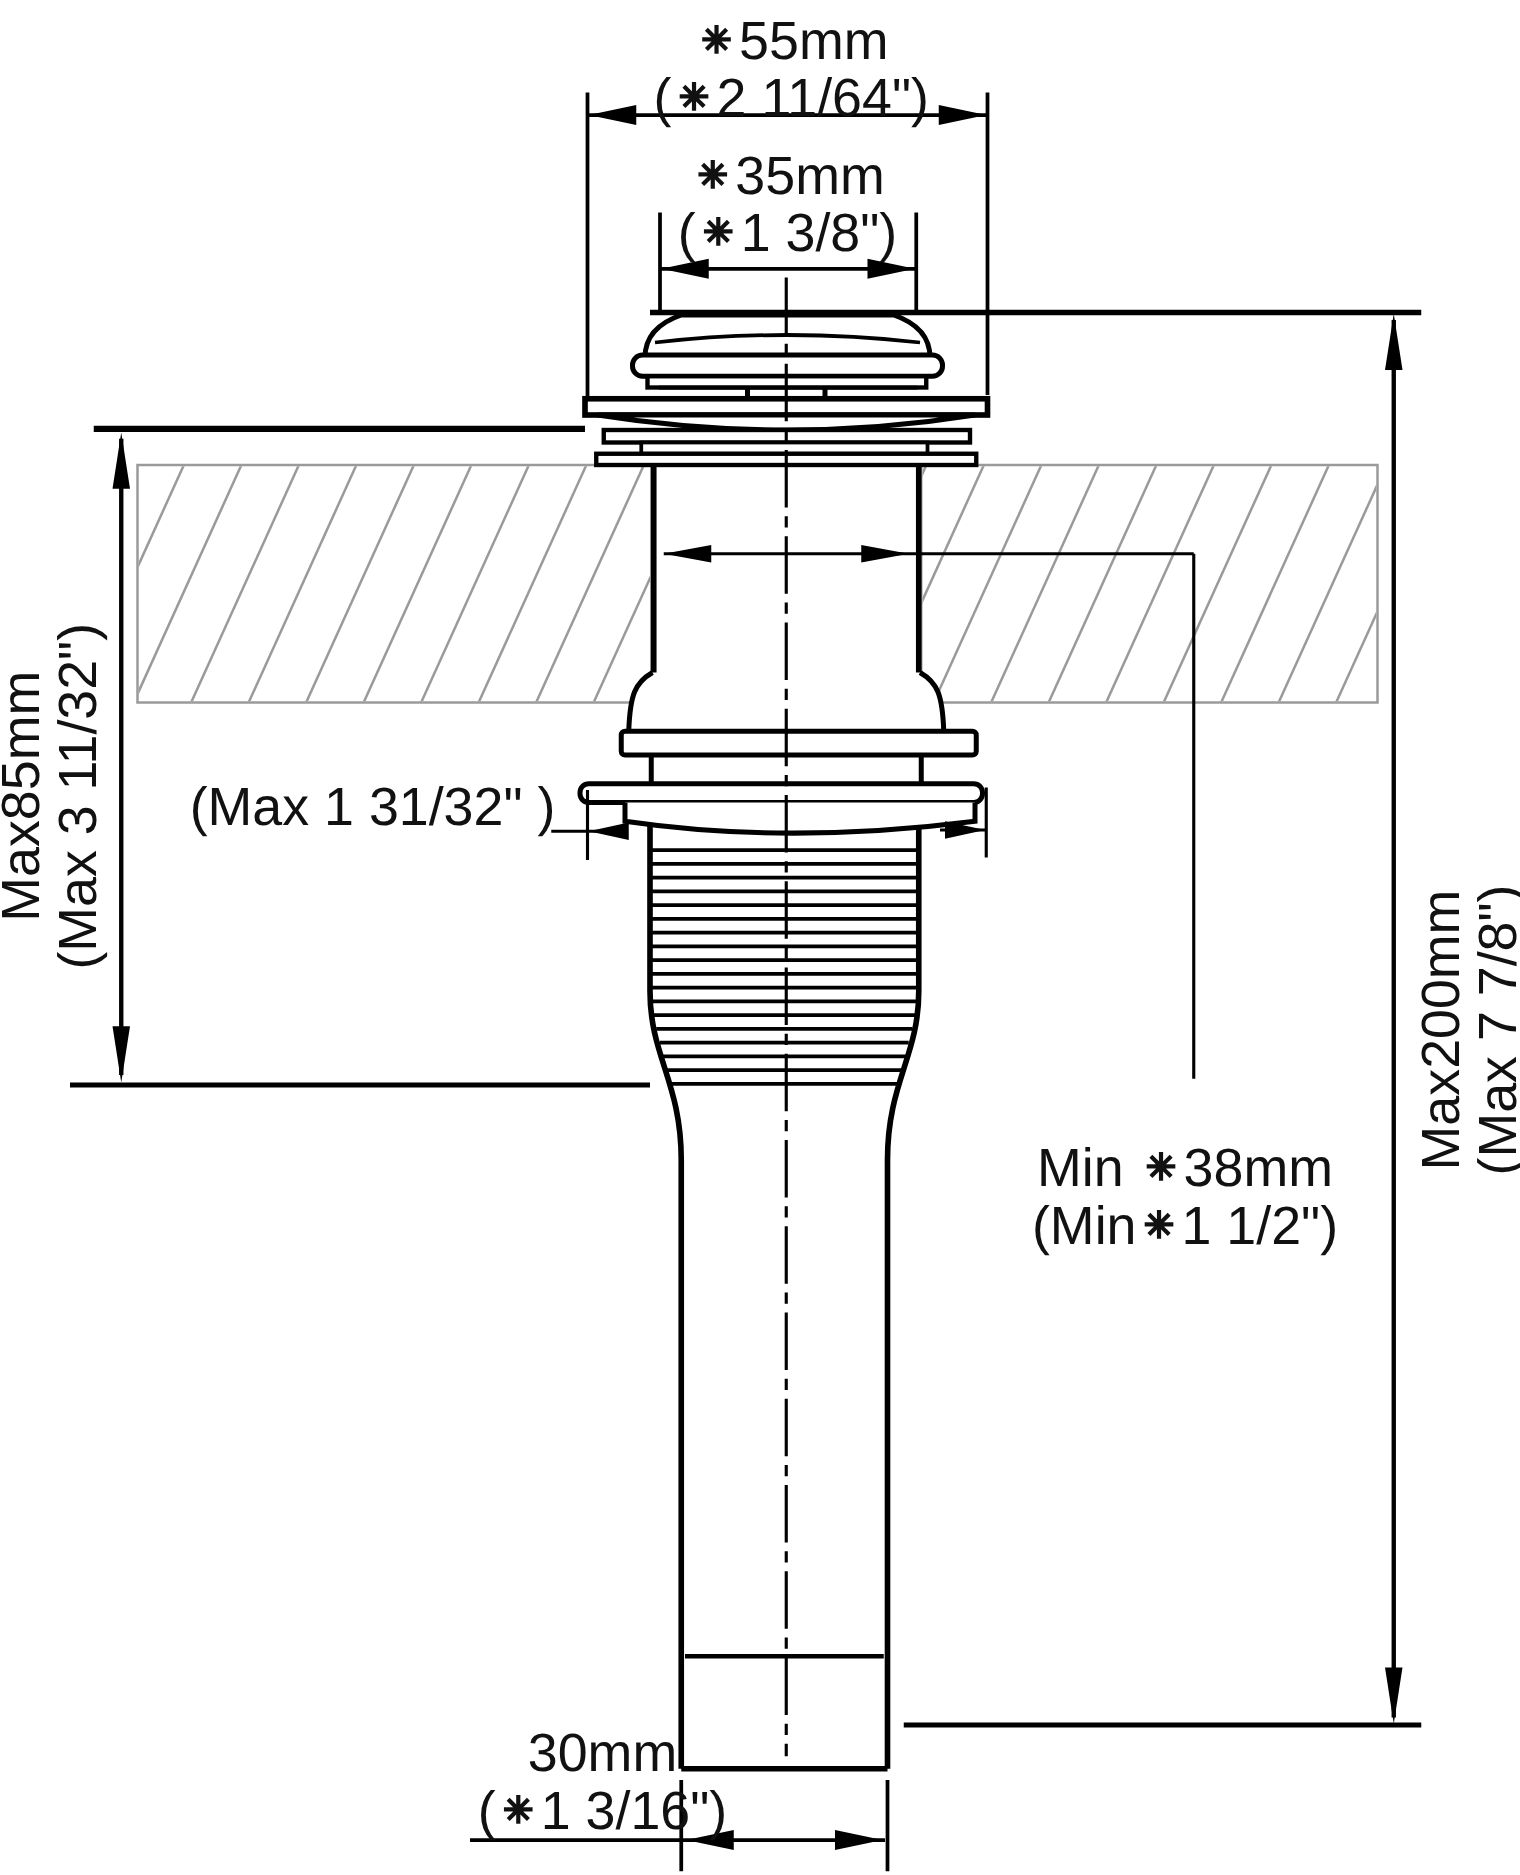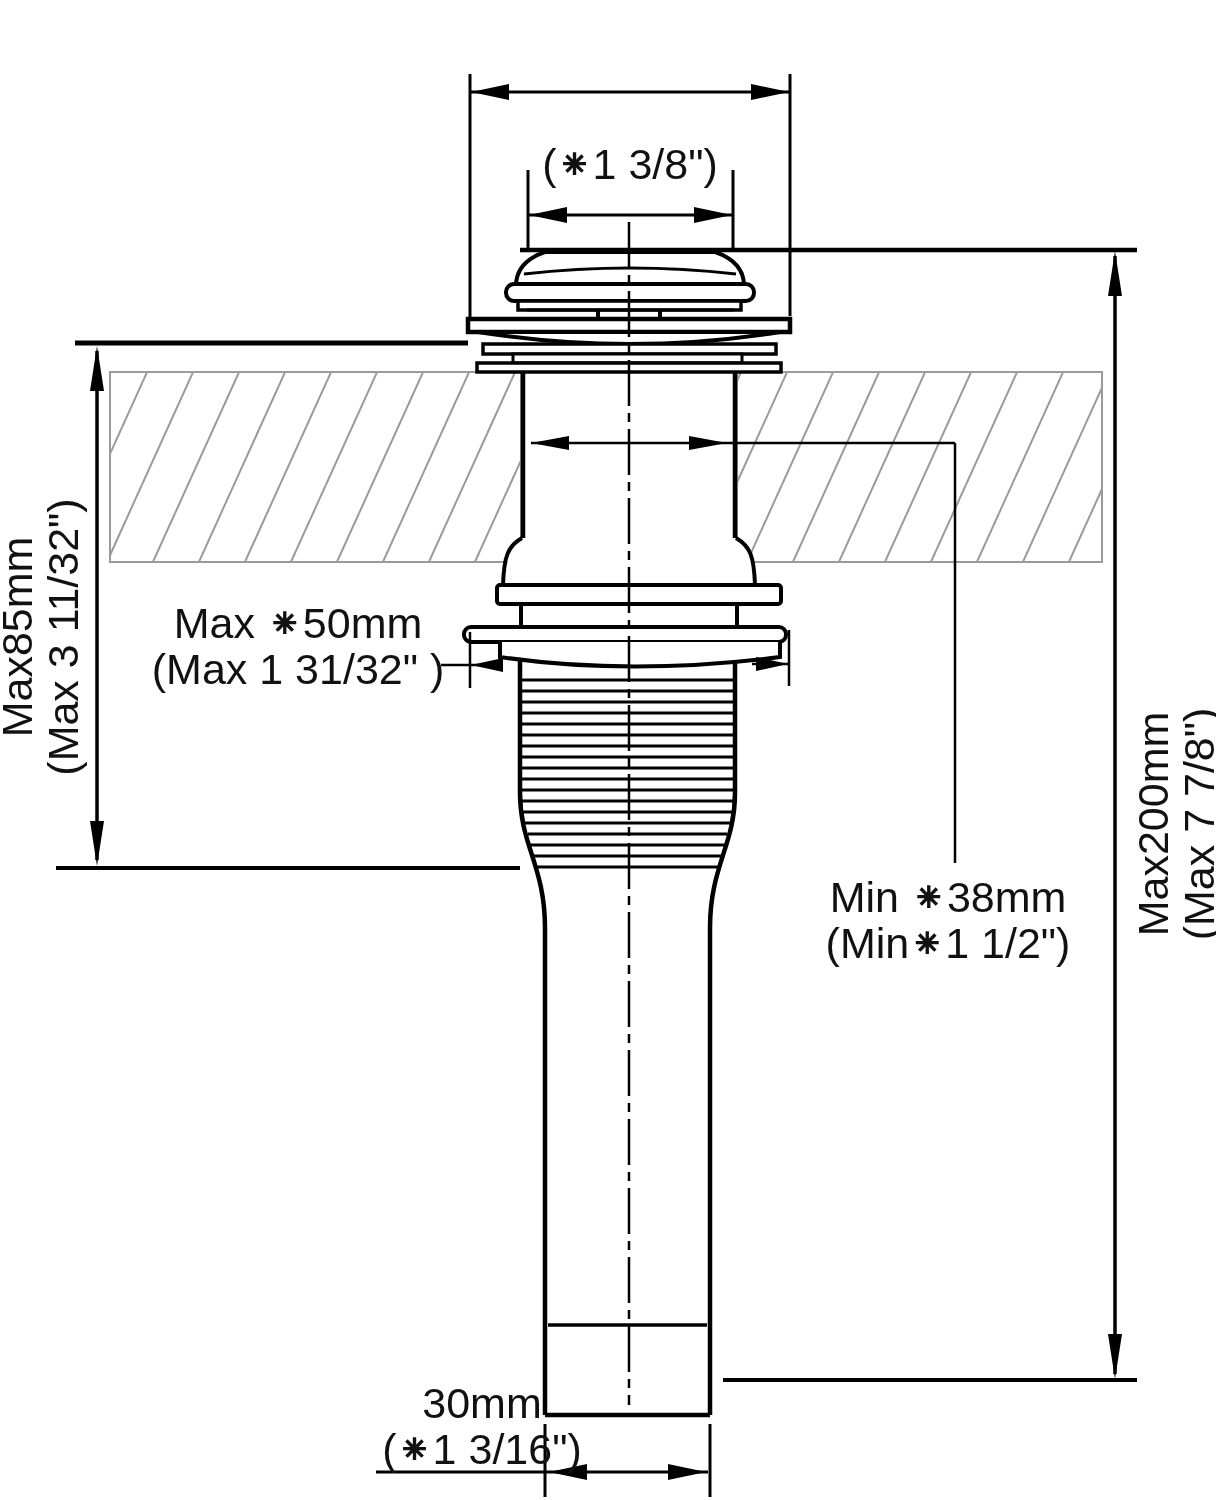--- a/index.html
+++ b/index.html
@@ -179,36 +179,40 @@
 
   <g stroke="#000" fill="#000">
     <line x1="545" y1="1424" x2="545" y2="1497" stroke-width="3"></line>
     <line x1="710" y1="1424" x2="710" y2="1497" stroke-width="3"></line>
     <line x1="376" y1="1472" x2="708" y2="1472" stroke-width="3"></line>
     <polygon points="549,1472 587,1464 587,1480" stroke="none"></polygon>
     <polygon points="706,1472 668,1464 668,1480" stroke="none"></polygon>
   </g>
 </svg>
 
+<div class="label" style="left:633px;top:56px">
+  <span>⁕55mm</span>
+  <span>(⁕2 11/64")</span>
+</div>
 
 <div class="label" style="left:630px;top:164px">
+  <span>⁕35mm</span>
   <span>(⁕1 3/8")</span>
 </div>
 
 <div class="label rot" style="left:40px;top:637px">
   <span>Max85mm</span>
   <span>(Max 3 11/32")</span>
 </div>
 
 <div class="label" style="left:298px;top:646px">
-  <span>Max ⁕50mm</span>
   <span>(Max 1 31/32" )</span>
 </div>
 
-<div class="label" style="left:948px;top:920px">
+<div class="label" style="left:948px;top:958px">
   <span>Min ⁕38mm</span>
   <span>(Min⁕1 1/2")</span>
 </div>
 
 <div class="label rot" style="left:1176px;top:824px">
   <span>Max200mm</span>
   <span>(Max 7 7/8")</span>
 </div>
 
 <div class="label" style="left:482px;top:1426px">

